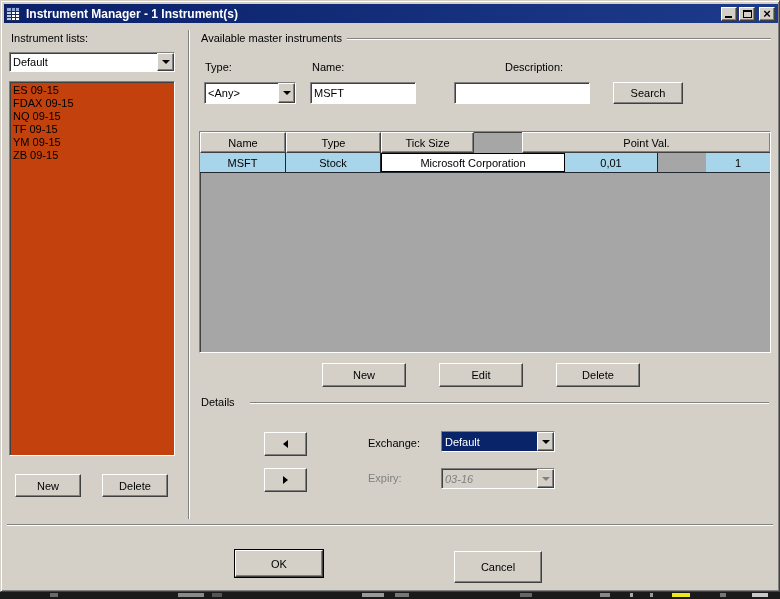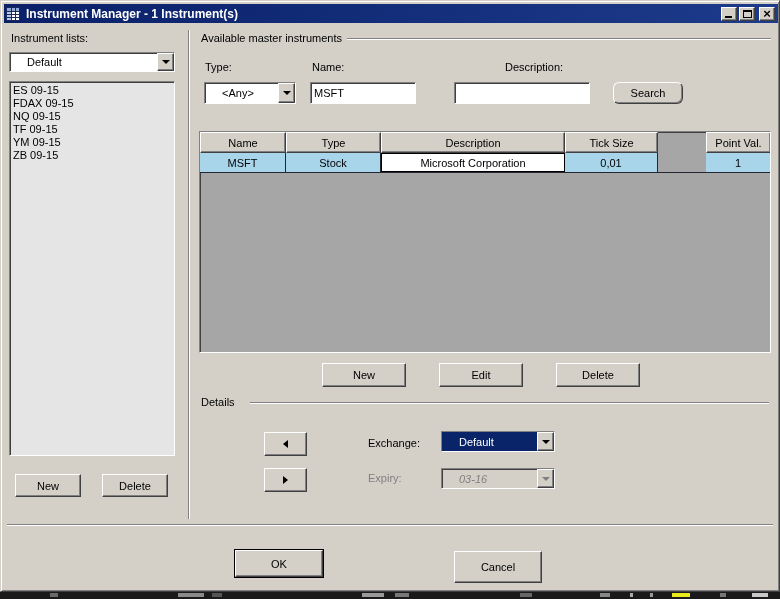--- a/index.html
+++ b/index.html
@@ -31,35 +31,35 @@
   .cap-btn { width: 16px; height: 14px; margin-left: 2px; position: relative;
              display: flex; align-items: center; justify-content: center; }
   .cap-close { margin-left: 4px; }
   .min-glyph { position: absolute; left: 3px; bottom: 2px; width: 7px; height: 2px; background: #000; }
   .max-glyph { width: 9px; height: 8px; border: 1px solid #000; border-top-width: 2px; }
   .close-glyph { font-size: 13px; font-weight: bold; line-height: 11px; margin-top: -1px; }
   
   .label { position: absolute; white-space: nowrap; }
   .dim { color: #808080; }
   .sunken {
-    background: #e5e5e5;
+    background: #c2410c;
     border: 1px solid; border-color: #808080 #ffffff #ffffff #808080;
     box-shadow: inset 1px 1px 0 #404040;
   }
   .etched-h { position: absolute; height: 0; border-top: 1px solid #828282; border-bottom: 1px solid #ffffff; }
   .etched-v { position: absolute; width: 0; border-left: 1px solid #828282; border-right: 1px solid #ffffff; }
   .push { position: absolute; display: flex; align-items: center; justify-content: center; font-size: 11px; }
   .default-ring { box-shadow: 0 0 0 1px #000, inset -1px -1px 0 #808080; }
   .textin {
     position: absolute; border: 1px solid; border-color: #808080 #fff #fff #808080;
     box-shadow: inset 1px 1px 0 #404040; background: #fff; font: 11px "Liberation Sans", sans-serif;
     padding: 2px 3px; outline: none;
   }
   .combo { position: absolute; display: flex; background: #fff; }
-  .combo .ctext { flex: 1; padding: 2px 1px 2px 17px; overflow: hidden; white-space: nowrap; display: flex; align-items: center; }
+  .combo .ctext { flex: 1; padding: 2px 1px 2px 3px; overflow: hidden; white-space: nowrap; display: flex; align-items: center; }
   .combo .cdrop { width: 17px; display: flex; align-items: center; justify-content: center; }
   .tri-down { width: 0; height: 0; border-left: 4px solid transparent; border-right: 4px solid transparent; border-top: 4px solid #000; }
   .tri-left { width: 0; height: 0; border-top: 4px solid transparent; border-bottom: 4px solid transparent; border-right: 5px solid #000; }
   .tri-right { width: 0; height: 0; border-top: 4px solid transparent; border-bottom: 4px solid transparent; border-left: 5px solid #000; }
   .combo.hl .ctext { background: #0a246a; color: #fff; }
   .combo.disabled { background: #d4d0c8; }
   .combo.disabled .ctext { color: #808080; }
   .combo.disabled .tri-down { border-top-color: #808080; }
   
   .listbox { position: absolute; left: 8px; top: 80px; width: 166px; height: 375px; padding: 2px 0; }
@@ -151,27 +151,26 @@
         <span class="tri-down"></span>
       </div>
     </div>
 
     <div class="label" style="left:311px; top:60px;">Name:</div>
     <input class="textin" style="left: 309px; top: 81px; width: 106px; height: 22px;" value="MSFT">
 
     <div class="label" style="left:456px; top:60px;padding-left:48px;">Description:</div>
     <input class="textin" style="left: 453px; top: 81px; width: 136px; height: 22px;" value="">
 
-    <button class="push btn3d" style="left:612px; top:81px; width:70px; height:22px;border-radius:6px;">Search</button>
+    <button class="push btn3d" style="left:612px; top:81px; width:70px; height:22px;">Search</button>
 
     <div class="grid">
       <div class="thead">
         <div class="th c0">Name</div>
         <div class="th c1">Type</div>
-        <div class="th c2">Description</div>
         <div class="th c3">Tick Size</div>
         <div class="th c4">Point Val.</div>
       </div>
       <div class="trow">
         <div class="td c0">MSFT</div>
         <div class="td c1">Stock</div>
         <div class="td c2 editcell">Microsoft Corporation</div>
         <div class="td c3">0,01</div>
         <div class="td c4">1</div>
       </div>

